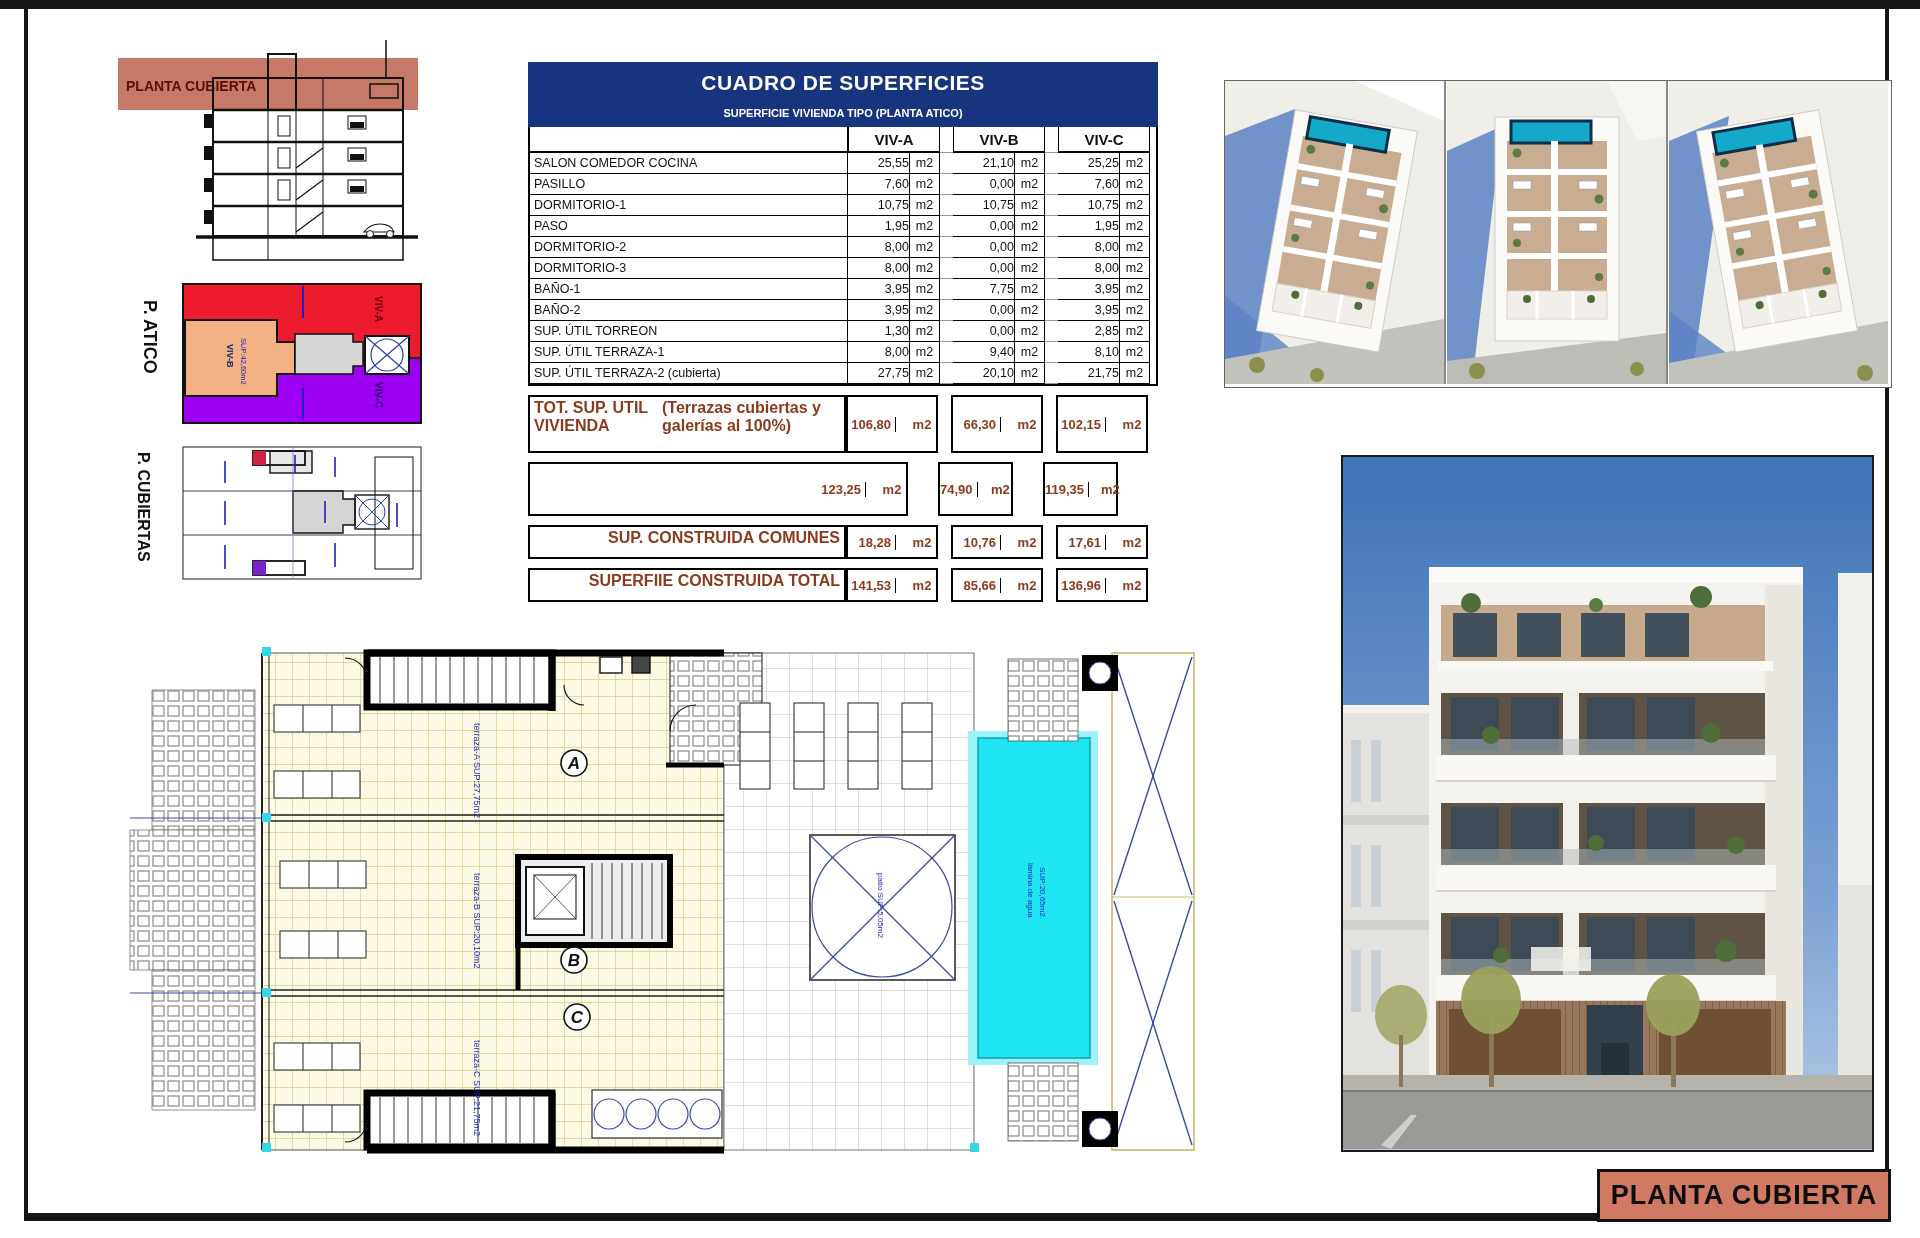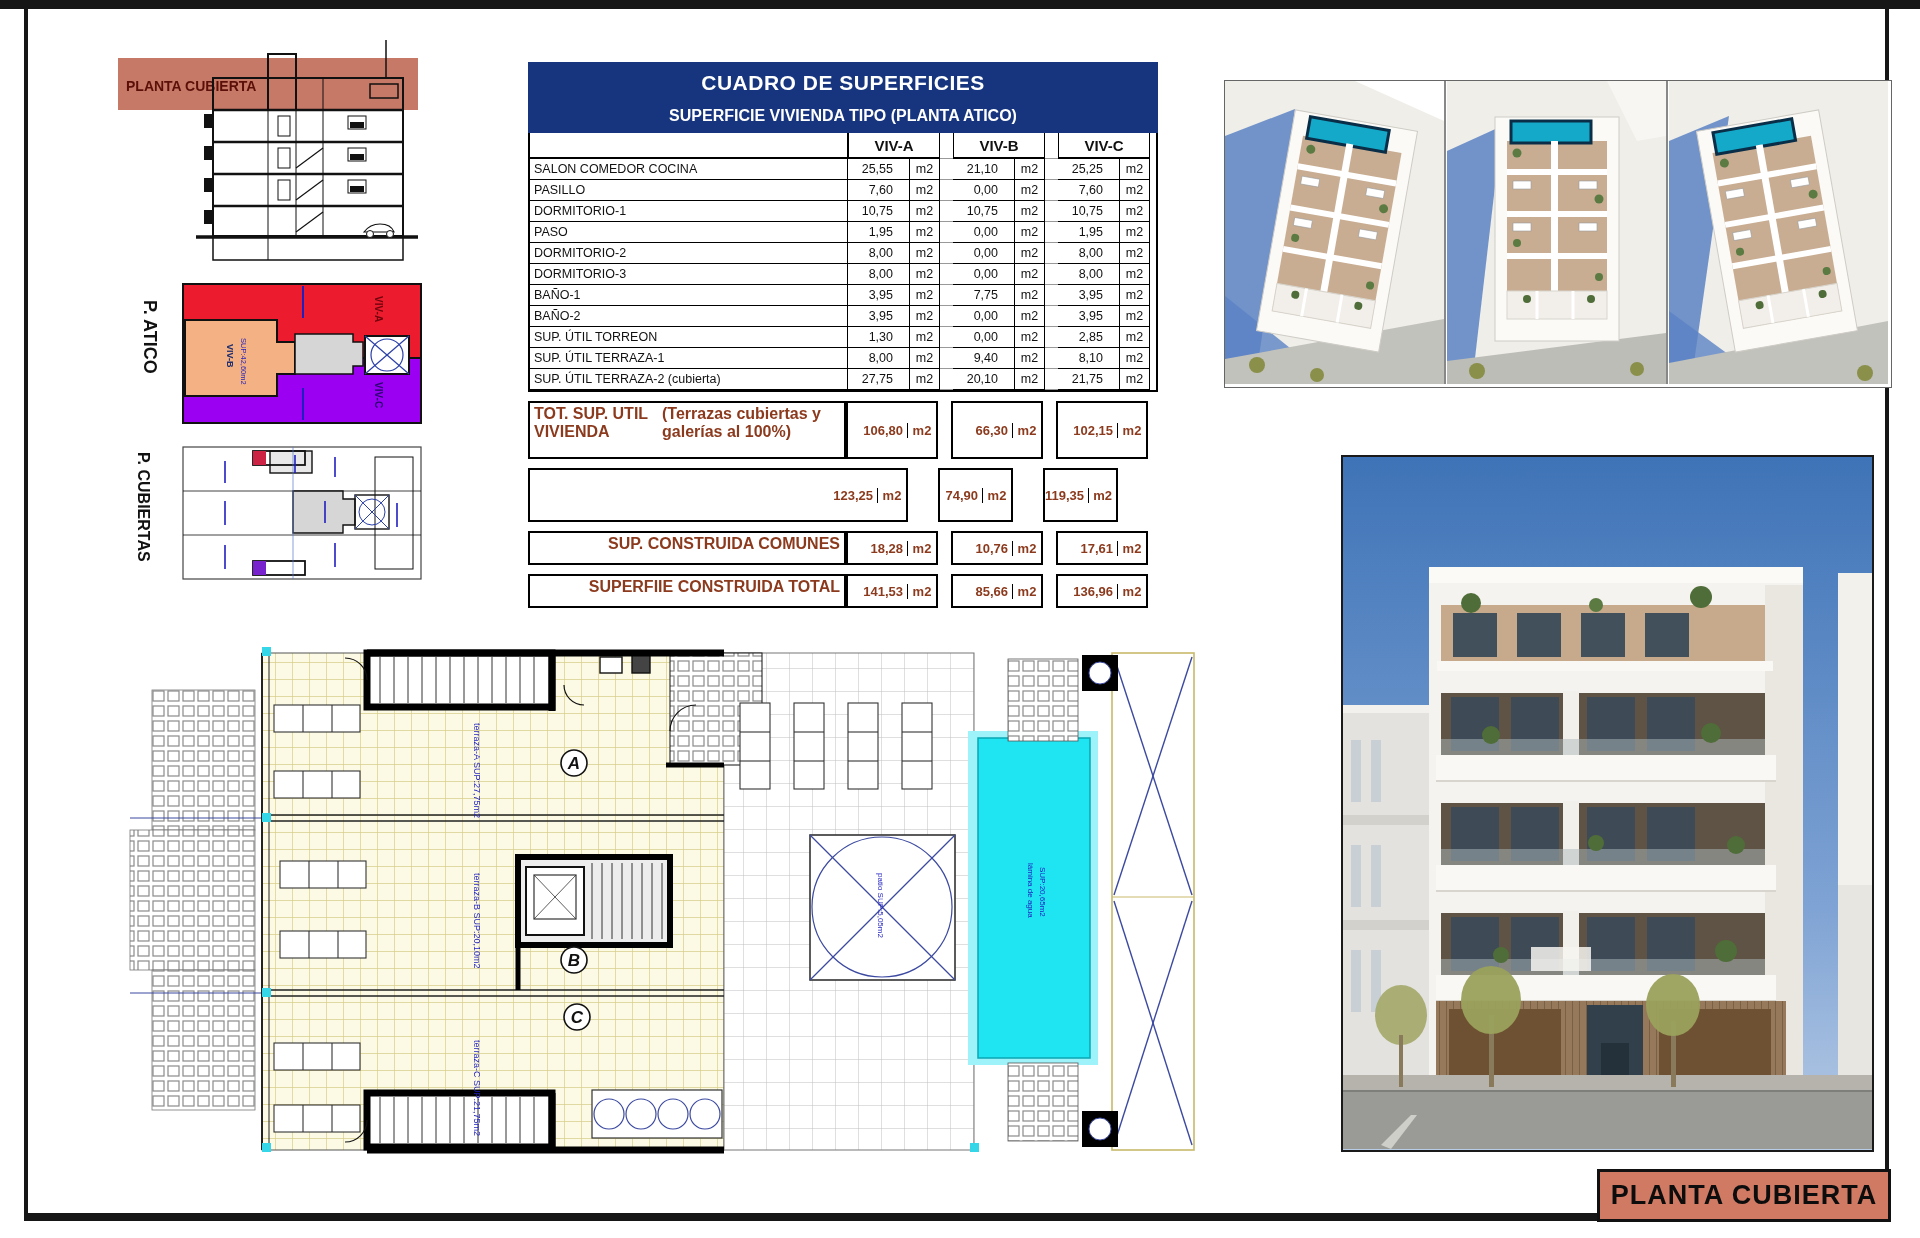--- a/index.html
+++ b/index.html
@@ -6,37 +6,37 @@
   body{width:1920px;height:1238px;position:relative;overflow:hidden;
        font-family:"Liberation Sans", sans-serif;color:#111;}
   .abs{position:absolute;}
   
   .bar{background:#161616;position:absolute;}
   
   #surface-table{left:528px;top:30px;width:630px;position:absolute;}
   .tbl-title{background:#17357E;color:#fff;text-align:center;font-weight:bold;
              font-size:21px;padding:9px 0 2px;letter-spacing:.5px;margin-top:32px;}
   .tbl-sub{background:#17357E;color:#fff;text-align:center;font-weight:bold;
-           font-size:16px;padding:10px 0 8px;}
+           font-size:11px;padding:10px 0 8px;}
   .tbl-frame{border:2px solid #000;border-top:none;background:#fff;}
   .tgrid{display:grid;grid-template-columns:318px 62px 30px 13px 62px 30px 13px 62px 30px;}
   .c{font-size:12.5px;display:flex;align-items:center;min-height:20px;
      border-bottom:1.5px solid #000;background:#fff;}
   .hd{font-weight:bold;font-size:15px;min-height:24px;justify-content:center;border-bottom:2px solid #000;}
   .lbl{padding-left:4px;border-right:1.5px solid #000;}
-  .val{justify-content:flex-end;padding-right:16px;border-right:1px solid #000;}
+  .val{justify-content:flex-end;padding-right:0;border-right:1px solid #000;}
   .unit{justify-content:center;border-right:1.5px solid #000;border-left:none;}
   .gap{border-bottom:1px solid #999;}
   .grp{grid-column:span 2;border-left:1.5px solid #000;border-right:1.5px solid #000;}
   
   .srow{display:grid;grid-template-columns:318px 62px 30px 13px 62px 30px 13px 62px 30px;margin-top:9px;}
   .slbl{border:2px solid #000;color:#8C3A1D;font-weight:bold;font-size:16px;
         padding:2px 4px;display:flex;justify-content:center;background:#fff;gap:10px;}
   .sbox{grid-column:span 2;border:2.5px solid #000;display:flex;align-items:center;background:#fff;
-        color:#8C3A1D;font-weight:bold;font-size:13px;}
+        color:#8C3A1D;font-weight:bold;font-size:13px;gap:12px;}
   .sbox .v{flex:1;text-align:right;padding-right:4px;border-right:1px solid #000;}
   .sbox .u{width:28px;text-align:center;}
   .sgap{}
   .tall{min-height:50px;}
   .short{min-height:26px;justify-content:flex-end;}
   
   .rot-label{position:absolute;transform-origin:0 0;transform:rotate(90deg);
              font-weight:bold;color:#111;white-space:nowrap;}
   
   #title-block{left:1597px;top:1169px;width:288px;height:47px;position:absolute;

